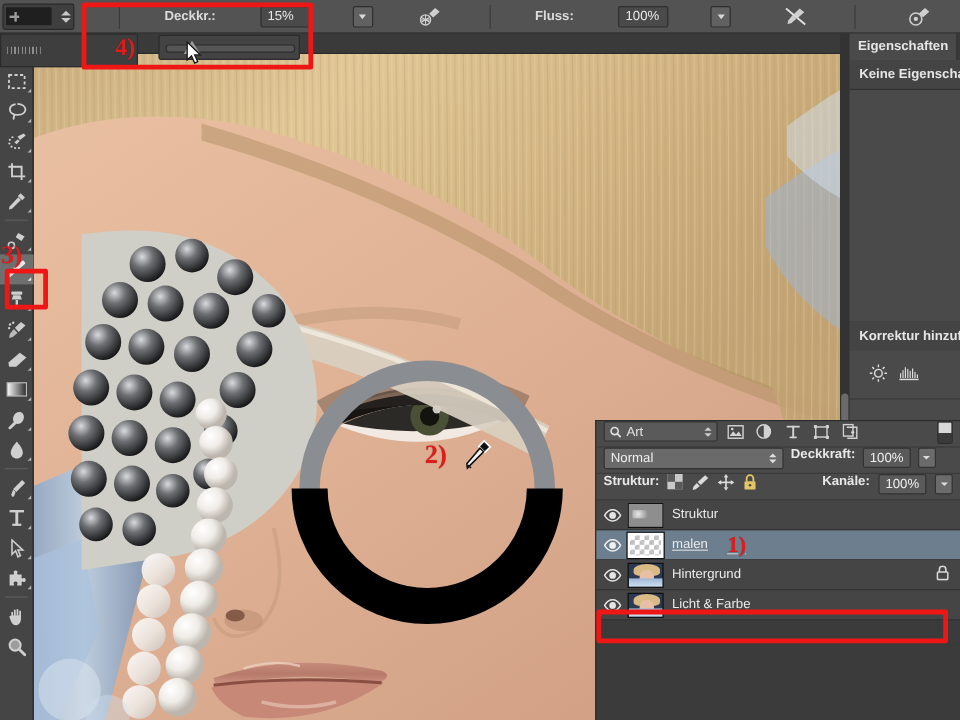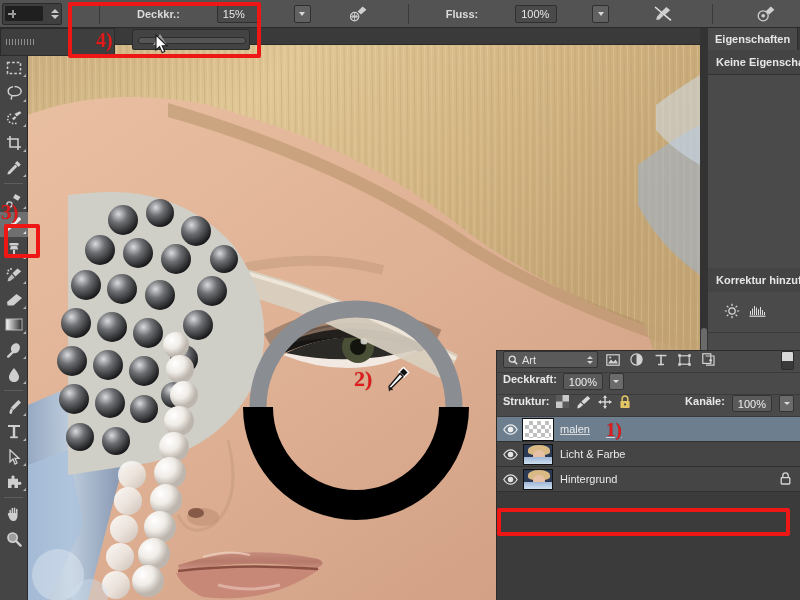--- a/index.html
+++ b/index.html
@@ -802,20 +802,27 @@
           <rect x="0.8" y="0.8" width="8" height="9.6"></rect>
               <path d="M3.6 3 L12 3 L12 12.2 L4 12.2"></path>
             </g>
           <circle cx="8.6" cy="7.2" r="1.3" fill="#d2d2d2"></circle>
           </svg>
       </span>
       <span class="lp-toggle"></span>
     </div>
 
     <div class="lp-row" style="gap:6px;">
+      <span class="lp-sel" style="max-width:150px;">
+        <span>Normal</span>
+        <span class="arrows">
+            <i class="u"></i>
+            <i class="d"></i>
+          </span>
+      </span>
       <span class="lp-lbl">Deckkraft:</span>
       <span class="lp-num">100%</span>
       <span class="lp-numbtn">
           <i></i>
         </span>
     </div>
 
     <div class="lp-row" style="gap:7px;">
       <span class="lp-lbl">Struktur:</span>
       <span>
@@ -856,20 +863,32 @@
       <span class="lp-lbl" style="margin-left:auto;">Kanäle:</span>
       <span class="lp-num">100%</span>
       <span class="lp-numbtn">
           <i></i>
         </span>
     </div>
 
     <div class="layer-list">
 
 
+      <div class="layer-row">
+        <span class="layer-eye">
+          <svg width="15" height="11" viewBox="0 0 15 11">
+              <g fill="none" stroke="#e4e4e4" stroke-width="1.2">
+            <path d="M0.8 5.5 C3 1.8 6 0.8 7.5 0.8 C9 0.8 12 1.8 14.2 5.5 C12 9.2 9 10.2 7.5 10.2 C6 10.2 3 9.2 0.8 5.5 Z"></path>
+            <circle cx="7.5" cy="5.5" r="2.2" fill="#e4e4e4"></circle>
+              </g>
+            </svg>
+        </span>
+        <span class="layer-thumb mini-struct"></span>
+        <span class="layer-name">Struktur</span>
+      </div>
 
       <div class="layer-row selected">
         <span class="layer-eye">
           <svg width="15" height="11" viewBox="0 0 15 11">
               <g fill="none" stroke="#f0f0f0" stroke-width="1.2">
             <path d="M0.8 5.5 C3 1.8 6 0.8 7.5 0.8 C9 0.8 12 1.8 14.2 5.5 C12 9.2 9 10.2 7.5 10.2 C6 10.2 3 9.2 0.8 5.5 Z"></path>
             <circle cx="7.5" cy="5.5" r="2.2" fill="#f0f0f0"></circle>
               </g>
             </svg>
         </span>
@@ -885,46 +904,46 @@
             <path d="M0.8 5.5 C3 1.8 6 0.8 7.5 0.8 C9 0.8 12 1.8 14.2 5.5 C12 9.2 9 10.2 7.5 10.2 C6 10.2 3 9.2 0.8 5.5 Z"></path>
             <circle cx="7.5" cy="5.5" r="2.2" fill="#e4e4e4"></circle>
               </g>
             </svg>
         </span>
         <span class="layer-thumb mini-portrait">
           <span class="hair"></span>
             <span class="face"></span>
             <span class="glow"></span>
         </span>
-        <span class="layer-name">Licht &amp; Farbe</span>
+        <span class="layer-name">Hintergrund</span>
+        <span class="layer-lock">
+          <svg width="11" height="13" viewBox="0 0 11 13">
+              <g fill="none" stroke="#d8d8d8" stroke-width="1.3">
+            <path d="M2.8 5.6 L2.8 3.6 A2.7 2.7 0 0 1 8.2 3.6 L8.2 5.6"></path>
+            <rect x="1.2" y="5.6" width="8.6" height="6.4" rx="0.8"></rect>
+              </g>
+            </svg>
+        </span>
       </div>
 
       <div class="layer-row">
         <span class="layer-eye">
           <svg width="15" height="11" viewBox="0 0 15 11">
               <g fill="none" stroke="#e4e4e4" stroke-width="1.2">
             <path d="M0.8 5.5 C3 1.8 6 0.8 7.5 0.8 C9 0.8 12 1.8 14.2 5.5 C12 9.2 9 10.2 7.5 10.2 C6 10.2 3 9.2 0.8 5.5 Z"></path>
             <circle cx="7.5" cy="5.5" r="2.2" fill="#e4e4e4"></circle>
               </g>
             </svg>
         </span>
         <span class="layer-thumb mini-portrait">
           <span class="hair"></span>
             <span class="face"></span>
             <span class="glow"></span>
         </span>
-        <span class="layer-name">Hintergrund</span>
-        <span class="layer-lock">
-          <svg width="11" height="13" viewBox="0 0 11 13">
-              <g fill="none" stroke="#d8d8d8" stroke-width="1.3">
-            <path d="M2.8 5.6 L2.8 3.6 A2.7 2.7 0 0 1 8.2 3.6 L8.2 5.6"></path>
-            <rect x="1.2" y="5.6" width="8.6" height="6.4" rx="0.8"></rect>
-              </g>
-            </svg>
-        </span>
+        <span class="layer-name">Licht &amp; Farbe</span>
       </div>
 
       <div style="height:20px;background:#3b3b3b;"></div>
     </div>
   </div>
 
   <div class="red-box" style="left:497px;top:508px;width:293px;height:28px;"></div>
 
 </div>
 

